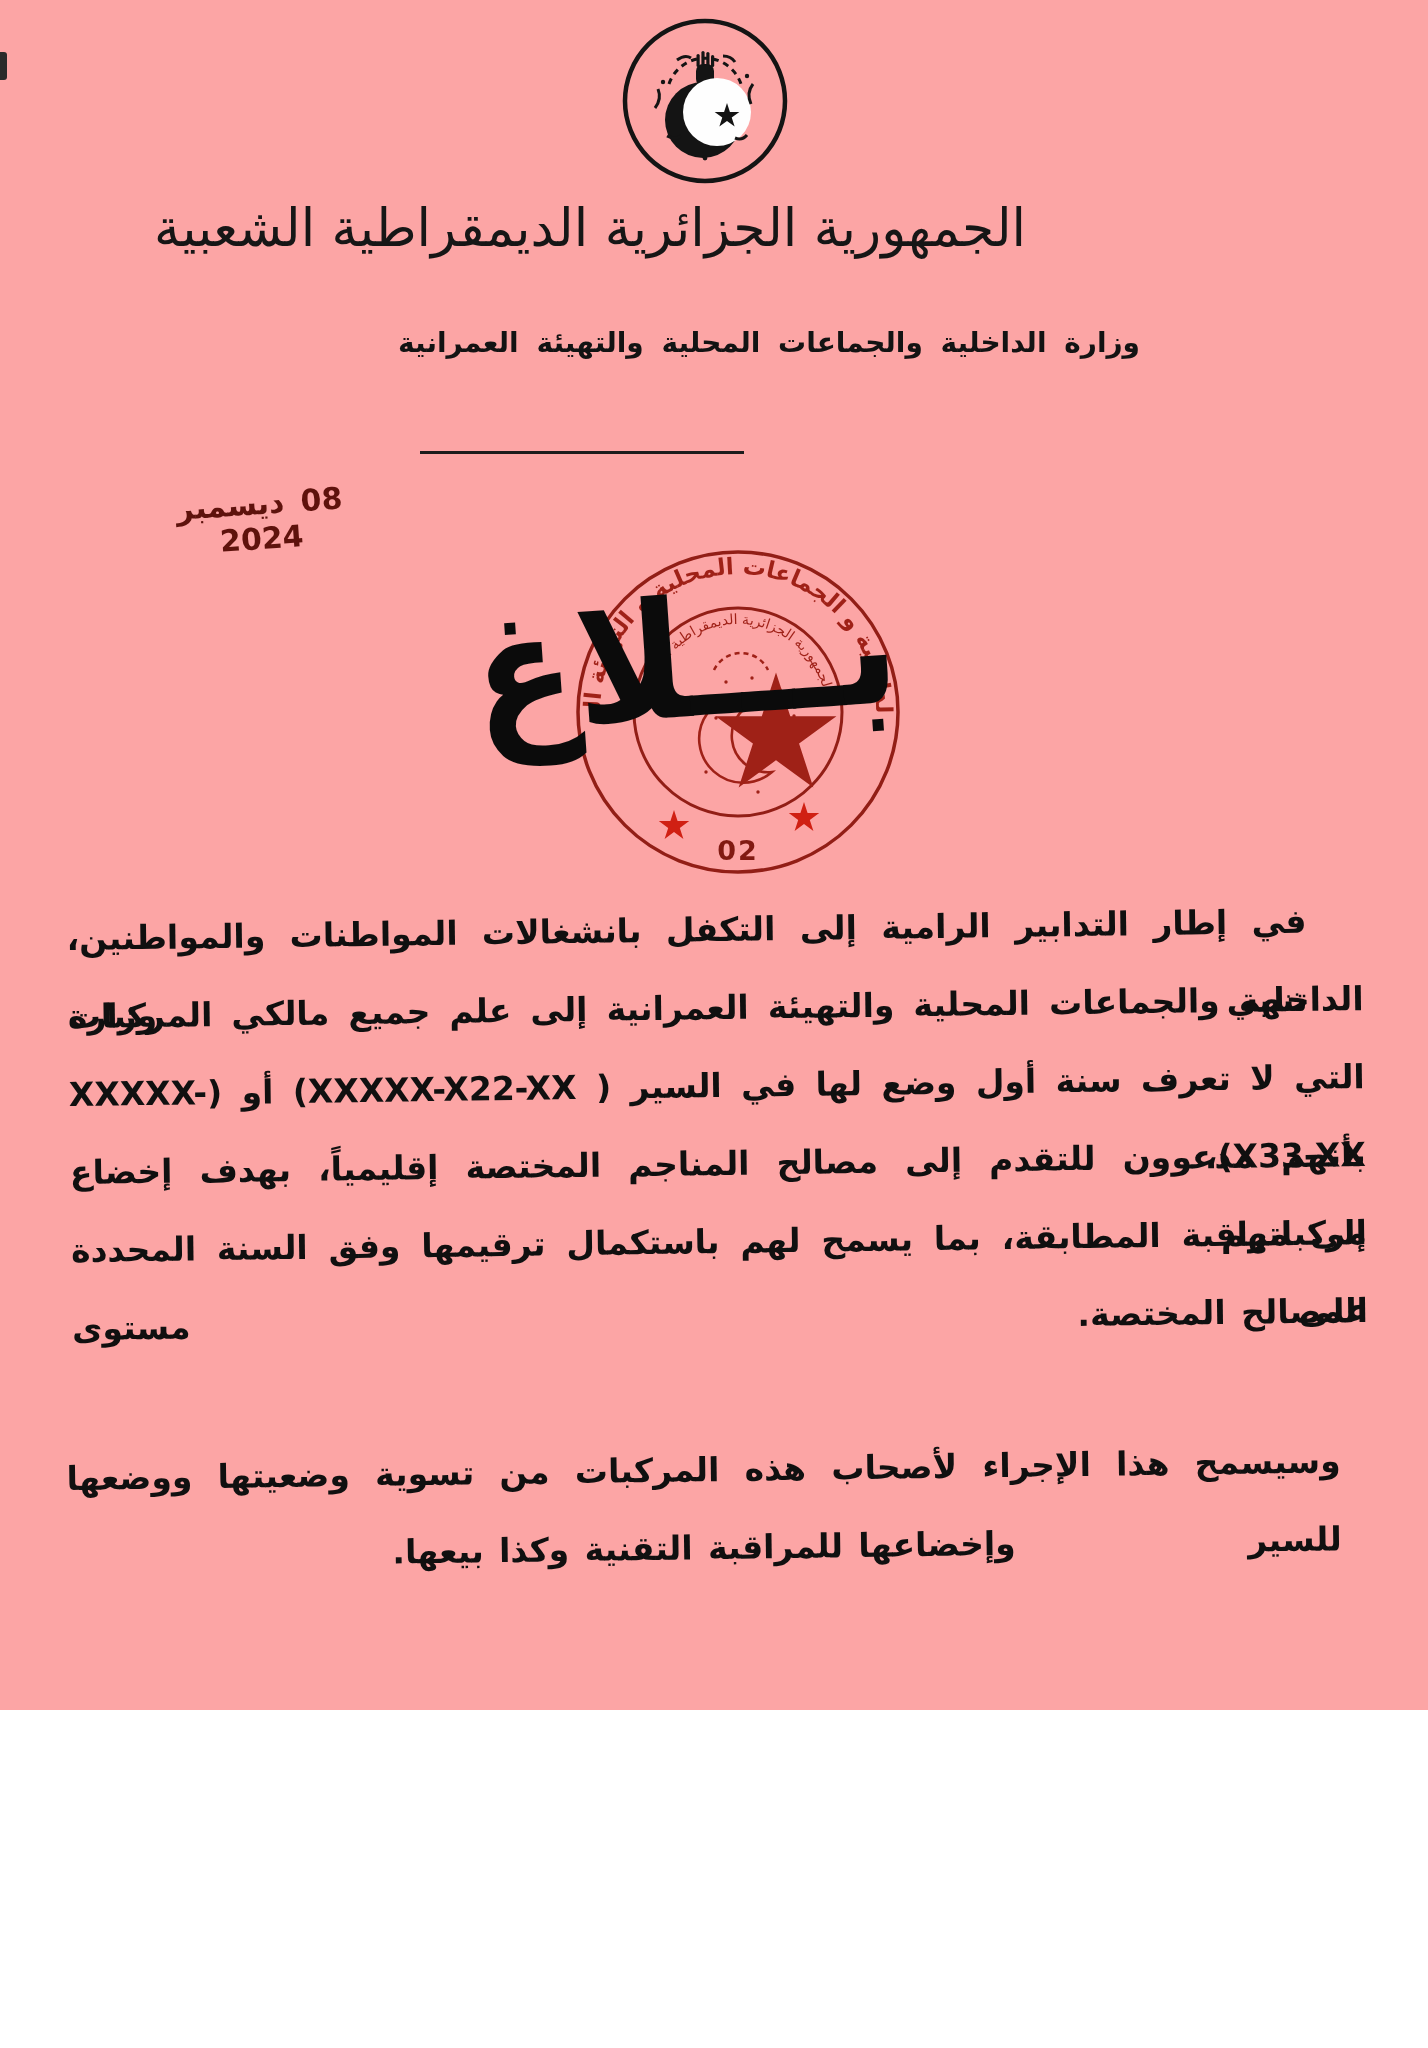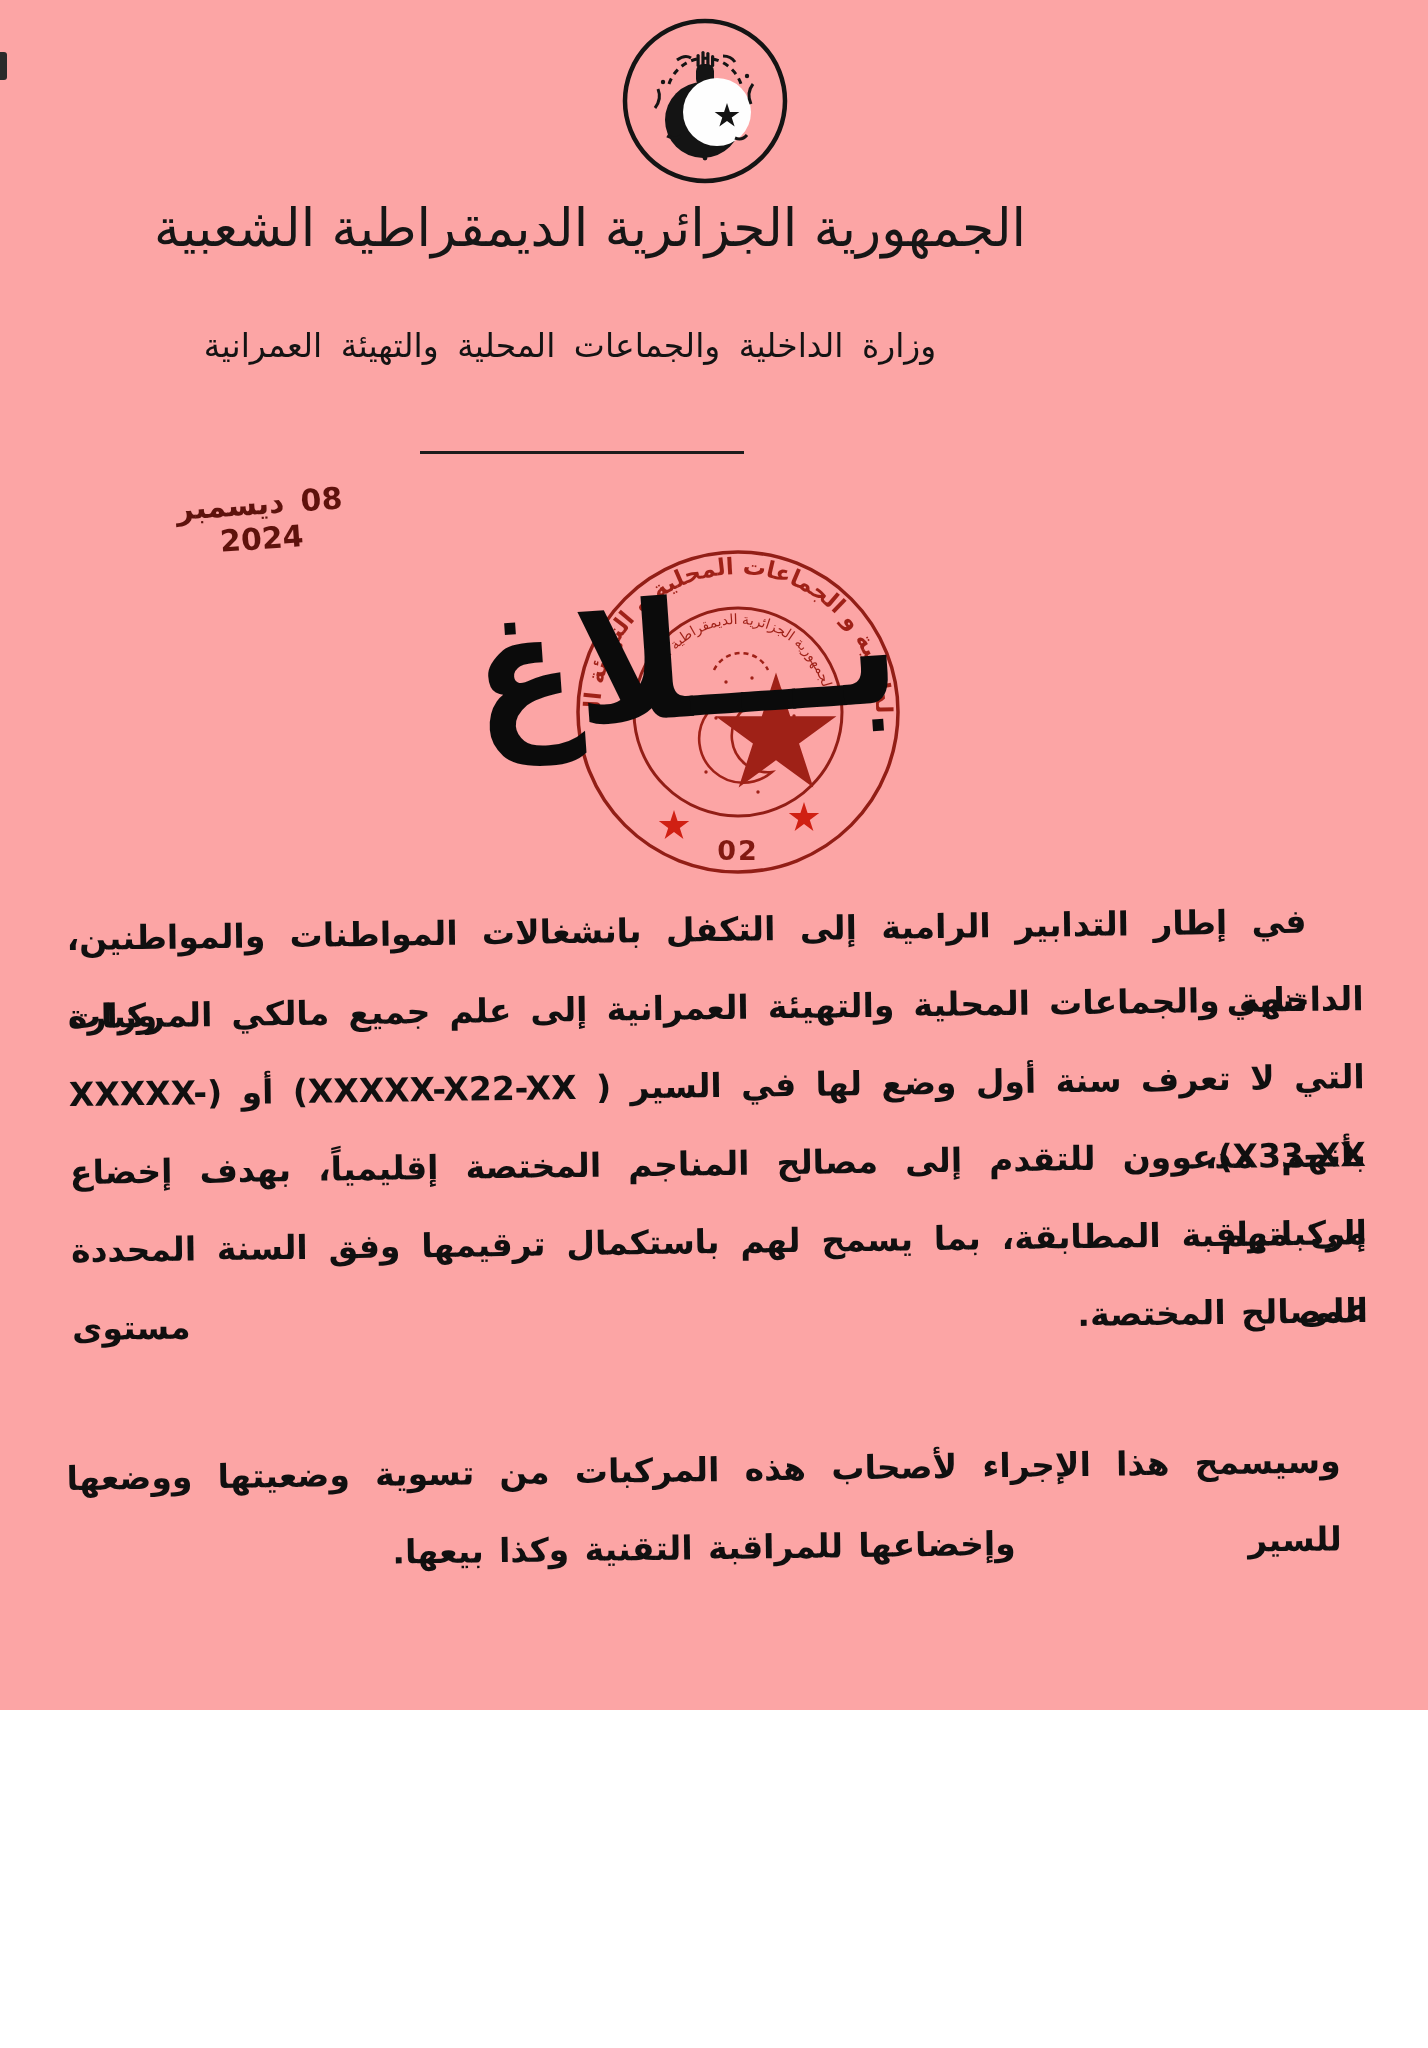--- a/index.html
+++ b/index.html
@@ -7,22 +7,22 @@
     position:relative;width:1428px;height:1710px;background:#fca5a5;overflow:hidden;
     font-family:"DejaVu Sans",sans-serif;color:#151515;
   }
   .corner-mark{position:absolute;left:0;top:52px;width:7px;height:28px;background:#2a2a2a;border-radius:0 3px 3px 0;}
   .emblem{position:absolute;left:619px;top:12px;}
   .calligraphy{
     position:absolute;left:0;top:198px;width:1180px;text-align:center;direction:rtl;
     font-size:52px;letter-spacing:0px;color:#161616;font-weight:normal;
   }
   .ministry{
-    position:absolute;left:0;top:326px;width:1140px;text-align:center;direction:rtl;
-    font-size:33px;font-weight:normal;word-spacing:8px;letter-spacing:.5px;color:#131313;
+    position:absolute;left:0;top:326px;width:1140px;text-align:right;direction:rtl;
+    font-size:28px;font-weight:bold;word-spacing:8px;letter-spacing:.5px;color:#131313;
   }
   .rule{position:absolute;left:420px;top:451px;width:324px;height:3px;background:#1c1c1c;}
   .date-stamp{
     position:absolute;left:148px;top:486px;width:225px;text-align:center;direction:rtl;
     font-size:30px;font-weight:bold;color:#5e120c;transform:rotate(-4deg);word-spacing:6px;
   }
   .seal{position:absolute;left:566px;top:540px;opacity:.96;}
   .balagh{
     position:absolute;left:448px;top:585px;width:475px;text-align:center;direction:rtl;
     font-size:150px;line-height:150px;font-weight:bold;color:#0b0b0b;

